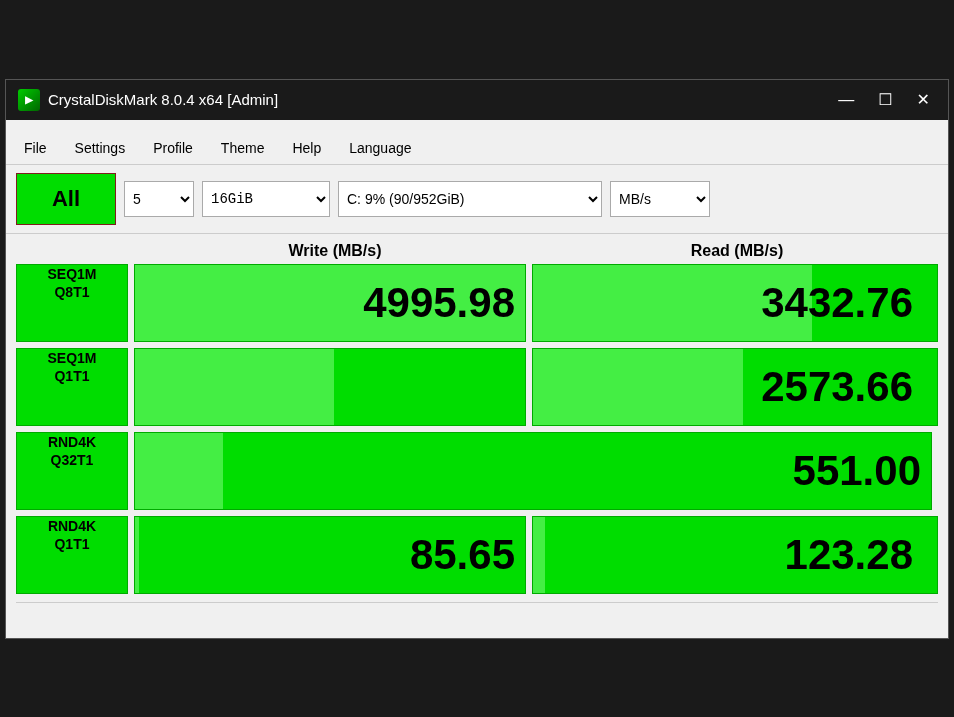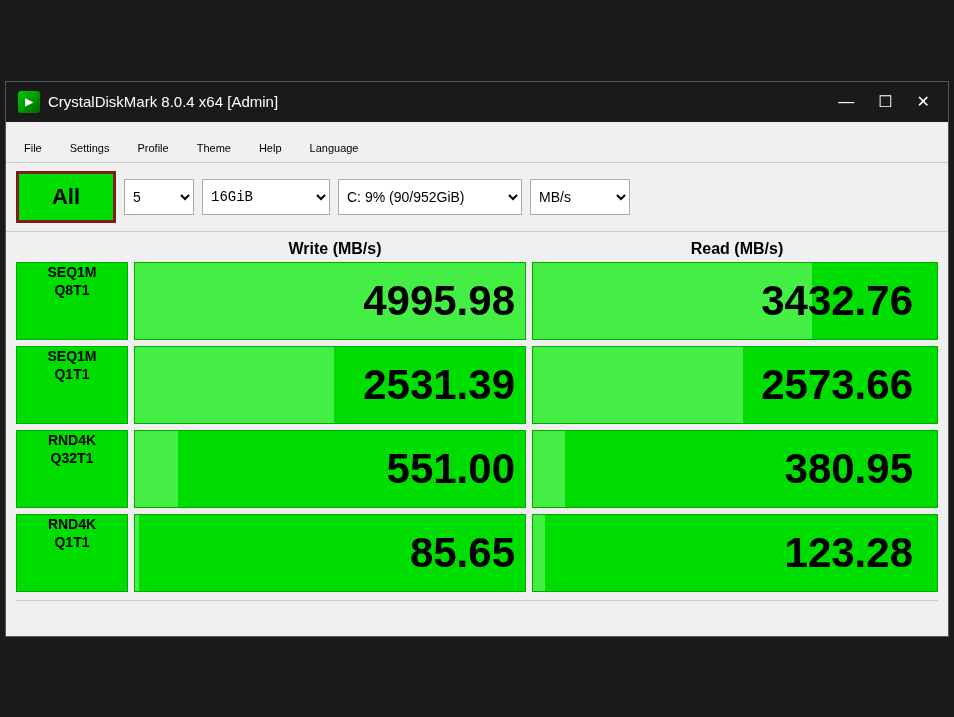--- a/index.html
+++ b/index.html
@@ -62,57 +62,57 @@
     }
     .menu-bar {
       background: #f0f0f0;
       display: flex;
       align-items: center;
       padding: 2px 4px;
       border-bottom: 1px solid #ccc;
     }
     .menu-item {
       padding: 6px 14px;
-      font-size: 11px;
+      font-size: 14px;
       cursor: pointer;
       color: #000;
       margin-top: 12px;
     }
     .toolbar {
       background: #f0f0f0;
       display: flex;
       align-items: center;
       padding: 8px 10px;
       gap: 8px;
       border-bottom: 1px solid #ccc;
     }
     .all-btn {
       background: #00dd00;
       color: black;
       font-size: 22px;
       font-weight: bold;
       width: 100px;
       height: 52px;
-      border: 3px solid #7f1d1d;
+      border: 1px solid #7f1d1d;
       cursor: pointer;
       display: flex;
       align-items: center;
       justify-content: center;
     }
     .toolbar select {
       height: 36px;
       font-size: 14px;
       border: 1px solid #aaa;
       background: white;
       padding: 0 4px;
       cursor: pointer;
     }
     .toolbar select.runs-select { width: 70px; }
     .toolbar select.size-select { width: 128px; font-family: Liberation Mono, monospace; }
-    .toolbar select.drive-select { width: 184px; }
+    .toolbar select.drive-select { width: 264px; }
     .toolbar select.unit-select { width: 100px; }
 
     .content {
       padding: 8px 10px;
       display: flex;
       flex-direction: column;
       gap: 0;
       flex: 1;
     }
     .col-headers {
@@ -257,39 +257,34 @@
       <div class="cell-bar" style="width:69%"></div>
       <span class="cell-value">3432.76</span>
     </div>
   </div>
         <div class="bench-row">
     <div class="row-label">
       <span>SEQ1M<br>Q1T1</span>
     </div>
     <div class="read-cell">
       <div class="cell-bar" style="width:51%"></div>
-      <span class="cell-value">2531.39</span>
     </div>
     <div class="write-cell">
       <div class="cell-bar" style="width:52%"></div>
       <span class="cell-value">2573.66</span>
     </div>
   </div>
         <div class="bench-row">
     <div class="row-label">
       <span>RND4K<br>Q32T1</span>
     </div>
     <div class="read-cell">
       <div class="cell-bar" style="width:11%"></div>
       <span class="cell-value">551.00</span>
     </div>
-    <div class="write-cell">
-      <div class="cell-bar" style="width:8%"></div>
-      <span class="cell-value">380.95</span>
-    </div>
   </div>
         <div class="bench-row">
     <div class="row-label">
       <span>RND4K<br>Q1T1</span>
     </div>
     <div class="read-cell">
       <div class="cell-bar" style="width:1%"></div>
       <span class="cell-value">85.65</span>
     </div>
     <div class="write-cell">

